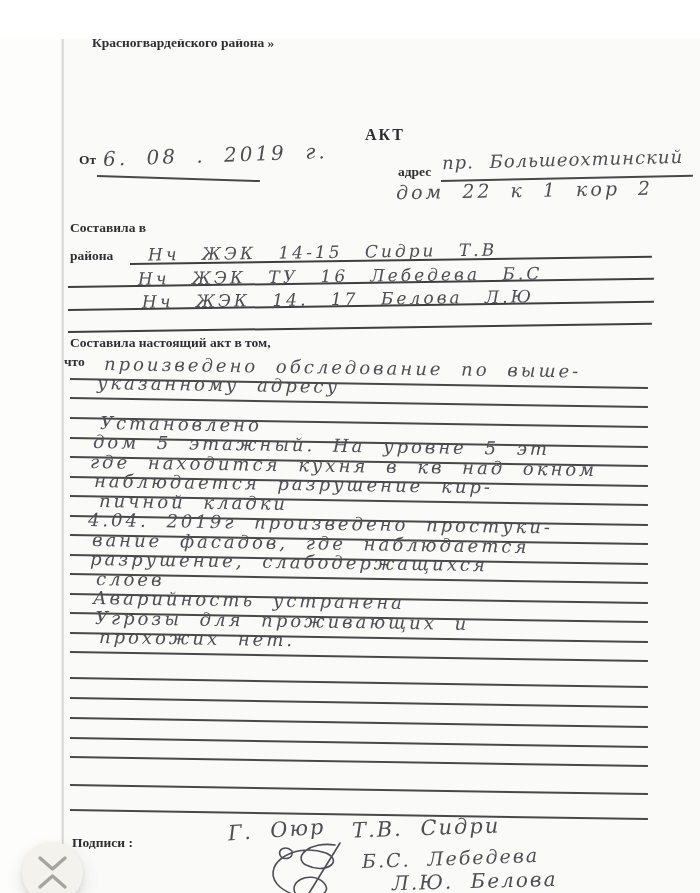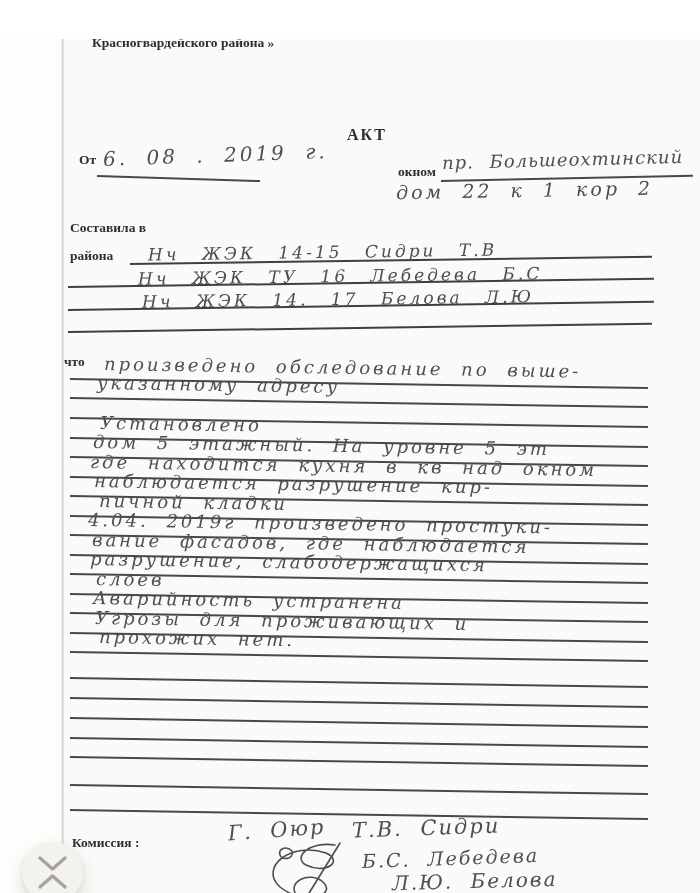--- a/index.html
+++ b/index.html
@@ -49,43 +49,44 @@
 </head>
 <body>
 
 <div class="stage">
 
   <div class="page"></div>
   <div class="page-edge"></div>
 
   <div class="printed" style="left:92px;top:-4px;">Красногвардейского района »</div>
 
-  <div class="printed" style="left:347px;top:87px;font-size:16px;letter-spacing:2px;">АКТ</div>
+  <div class="printed" style="left:365px;top:87px;font-size:16px;letter-spacing:2px;">АКТ</div>
 
   <div class="printed" style="left:79px;top:113px;">От</div>
   <div class="hw" style="left:103px;top:106px;font-size:20px;transform:rotate(-2deg);">6. 08 . 2019 г.</div>
   <div class="rule" style="left:97px;top:136px;width:163px;transform:rotate(1.8deg);"></div>
 
-  <div class="printed" style="left:398px;top:125px;">окном</div>
+  <div class="printed" style="left:398px;top:125px;">адрес</div>
   <div class="hw" style="left:442px;top:112px;font-size:18px;letter-spacing:1px;transform:rotate(-1.5deg);">пр. Большеохтинский</div>
   <div class="rule" style="left:441px;top:141px;width:252px;transform:rotate(-1.2deg);"></div>
   <div class="hw" style="left:396px;top:142px;font-size:19px;transform:rotate(-1deg);">дом 22 к 1 кор 2</div>
 
   <div class="printed" style="left:70px;top:181px;">Составила в</div>
   <div class="printed" style="left:70px;top:209px;">района</div>
 
   <div class="rule member-rule" style="left:130px;top:224px;width:522px;"></div>
   <div class="rule member-rule" style="left:68px;top:247px;width:586px;"></div>
   <div class="rule member-rule" style="left:68px;top:270px;width:586px;"></div>
   <div class="rule member-rule" style="left:68px;top:292px;width:584px;"></div>
 
   <div class="hw" style="left:148px;top:205px;font-size:17px;transform:rotate(-0.8deg);word-spacing:14px;">Нч ЖЭК 14-15  Сидри Т.В</div>
   <div class="hw" style="left:138px;top:229px;font-size:17px;transform:rotate(-0.8deg);word-spacing:14px;">Нч ЖЭК ТУ 16  Лебедева Б.С</div>
   <div class="hw" style="left:142px;top:252px;font-size:17px;transform:rotate(-0.8deg);word-spacing:14px;">Нч ЖЭК 14. 17  Белова Л.Ю</div>
 
+  <div class="printed" style="left:70px;top:296px;">Составила настоящий акт в том,</div>
   <div class="printed" style="left:64px;top:315px;">что</div>
 
   <div class="rule body-rule" style="top:339px;"></div>
   <div class="rule body-rule" style="top:358px;"></div>
   <div class="rule body-rule" style="top:378px;"></div>
   <div class="rule body-rule" style="top:398px;"></div>
   <div class="rule body-rule" style="top:417px;"></div>
   <div class="rule body-rule" style="top:437px;"></div>
   <div class="rule body-rule" style="top:456px;"></div>
   <div class="rule body-rule" style="top:476px;"></div>
@@ -114,21 +115,21 @@
   <div class="hw body-hw" style="left:94px;top:433px;">наблюдается разрушение кир-</div>
   <div class="hw body-hw" style="left:99px;top:453px;">пичной кладки</div>
   <div class="hw body-hw" style="left:88px;top:472px;">4.04. 2019г произведено простуки-</div>
   <div class="hw body-hw" style="left:92px;top:492px;">вание фасадов, где наблюдается</div>
   <div class="hw body-hw" style="left:90px;top:511px;">разрушение, слабодержащихся</div>
   <div class="hw body-hw" style="left:96px;top:531px;">слоев</div>
   <div class="hw body-hw" style="left:93px;top:550px;">Аварийность устранена</div>
   <div class="hw body-hw" style="left:95px;top:570px;">Угрозы для проживающих и</div>
   <div class="hw body-hw" style="left:99px;top:589px;">прохожих нет.</div>
 
-  <div class="printed" style="left:72px;top:796px;">Комиссия :</div>
+  <div class="printed" style="left:72px;top:796px;">Подписи :</div>
 
   <div class="hw" style="left:228px;top:781px;font-size:21px;letter-spacing:2px;transform:rotate(-4deg);">Г. Оюр</div>
   <div class="hw" style="left:352px;top:779px;font-size:21px;letter-spacing:2px;transform:rotate(-2deg);">Т.В. Сидри</div>
   <div class="hw" style="left:362px;top:810px;font-size:19px;letter-spacing:2px;transform:rotate(-2deg);">Б.С. Лебедева</div>
   <div class="hw" style="left:392px;top:832px;font-size:20px;letter-spacing:2px;transform:rotate(-1.5deg);">Л.Ю. Белова</div>
 
   <svg class="sig-svg" style="left:240px;top:800px;" width="130" height="80" viewBox="0 0 130 80">
     <g fill="none" stroke="#4d4d53" stroke-width="1.6" stroke-linecap="round">
       <path d="M52,12 C46,6 38,10 40,16 C42,22 54,20 52,13"></path>
       <path d="M95,6 C70,2 52,18 66,26 C86,36 104,22 86,14 C52,2 18,28 40,48 C62,66 96,58 84,44 C70,30 44,44 58,58 C66,66 82,66 88,58"></path>

